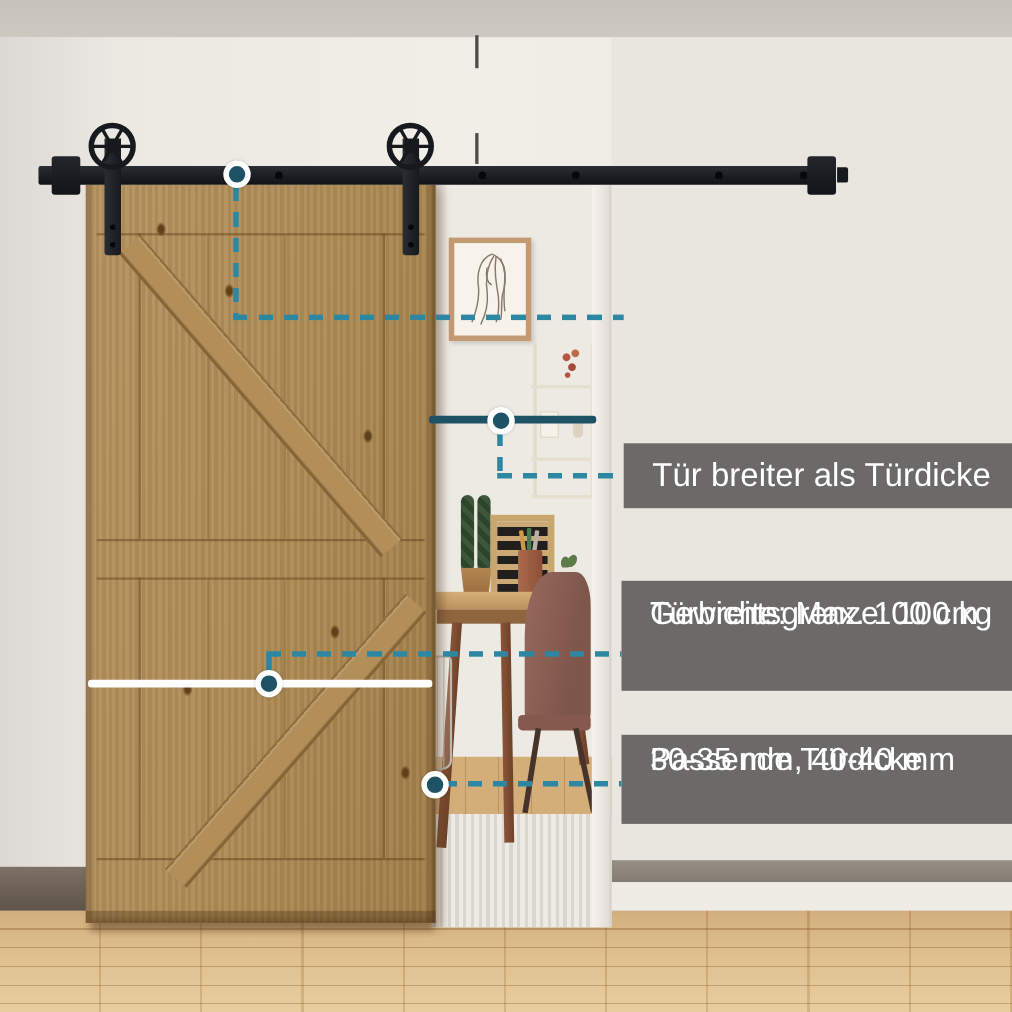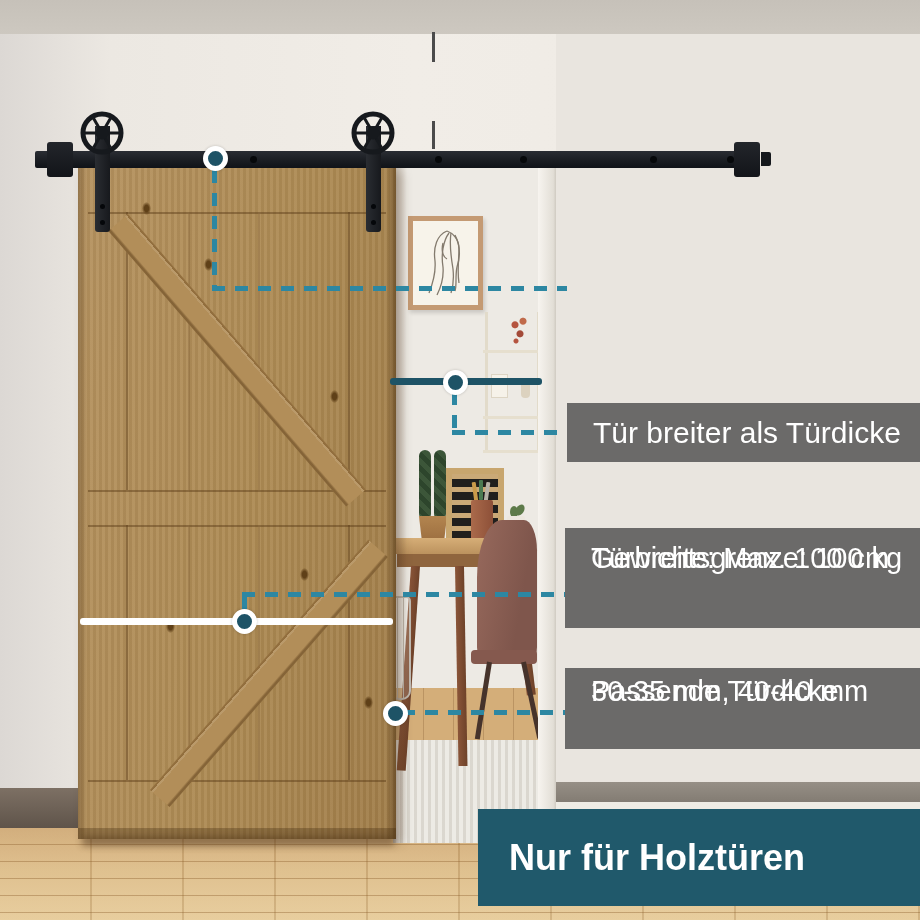--- a/index.html
+++ b/index.html
@@ -289,15 +289,14 @@
   <div class="info-box box-weight">
     <span>Gewichtsgrenze: 100 kg</span>
     <span>Türbreite: Max. 100 cm</span>
   </div>
 
   <div class="info-box box-thickness">
     <span>Passende Türdicke</span>
     <span>30-35 mm, 40-40 mm</span>
   </div>
 
-  <div class="banner">Nur für Holztüren</div>
 
 </div>
 
 </body></html>

